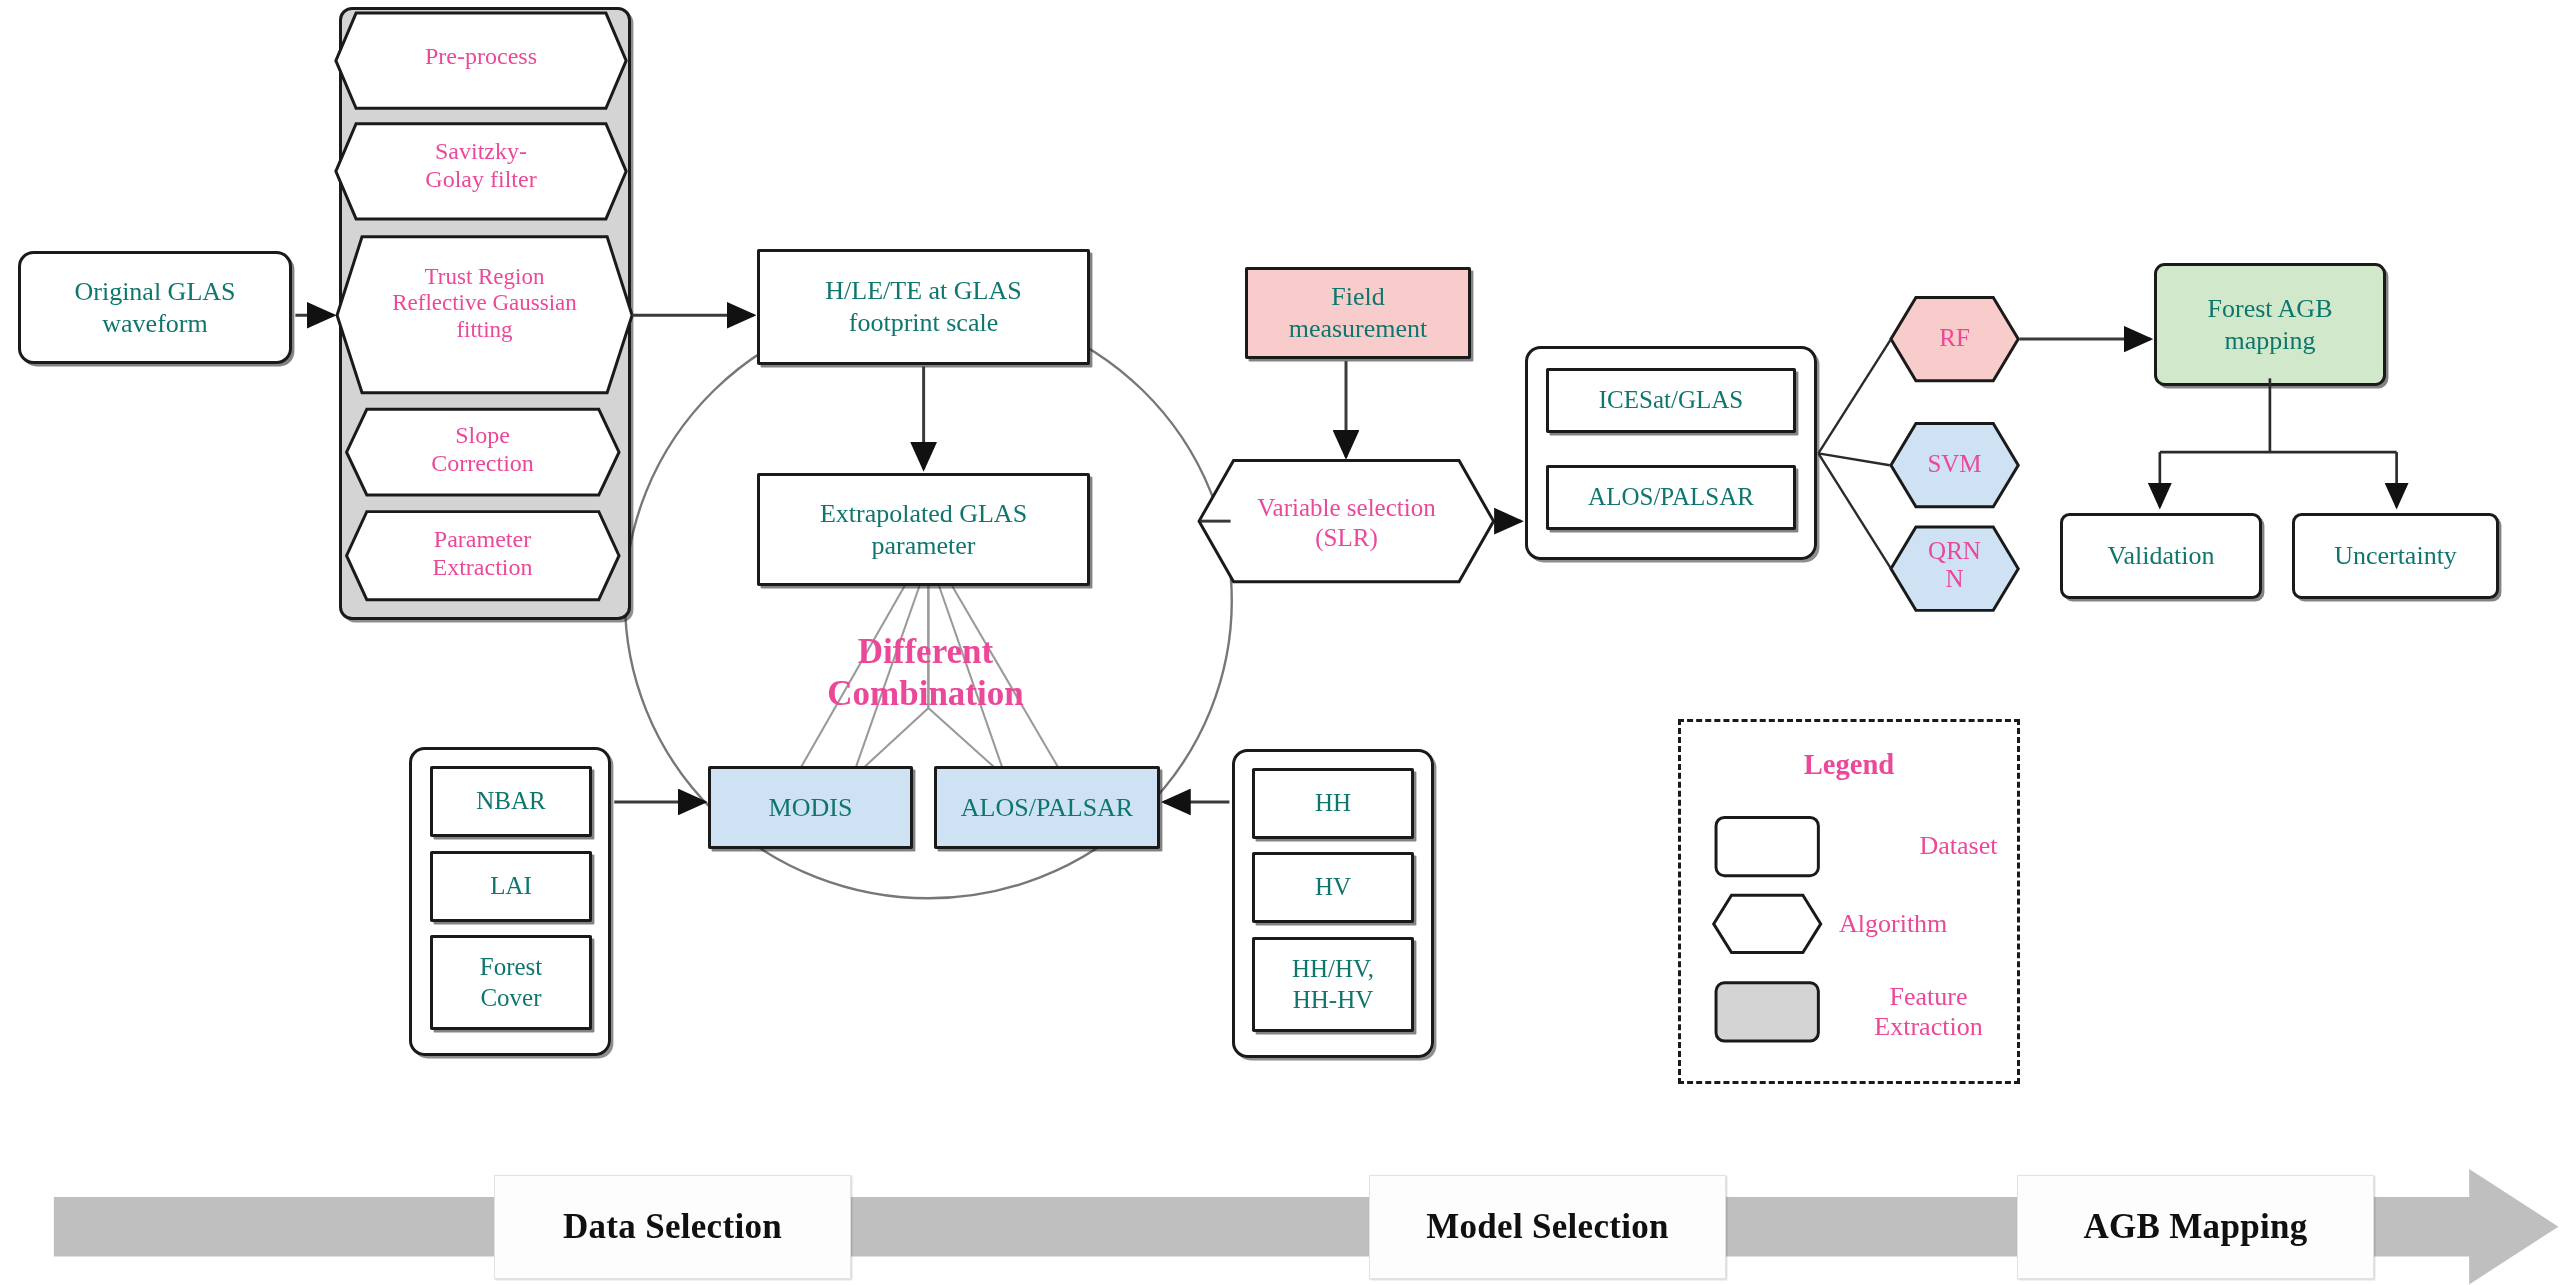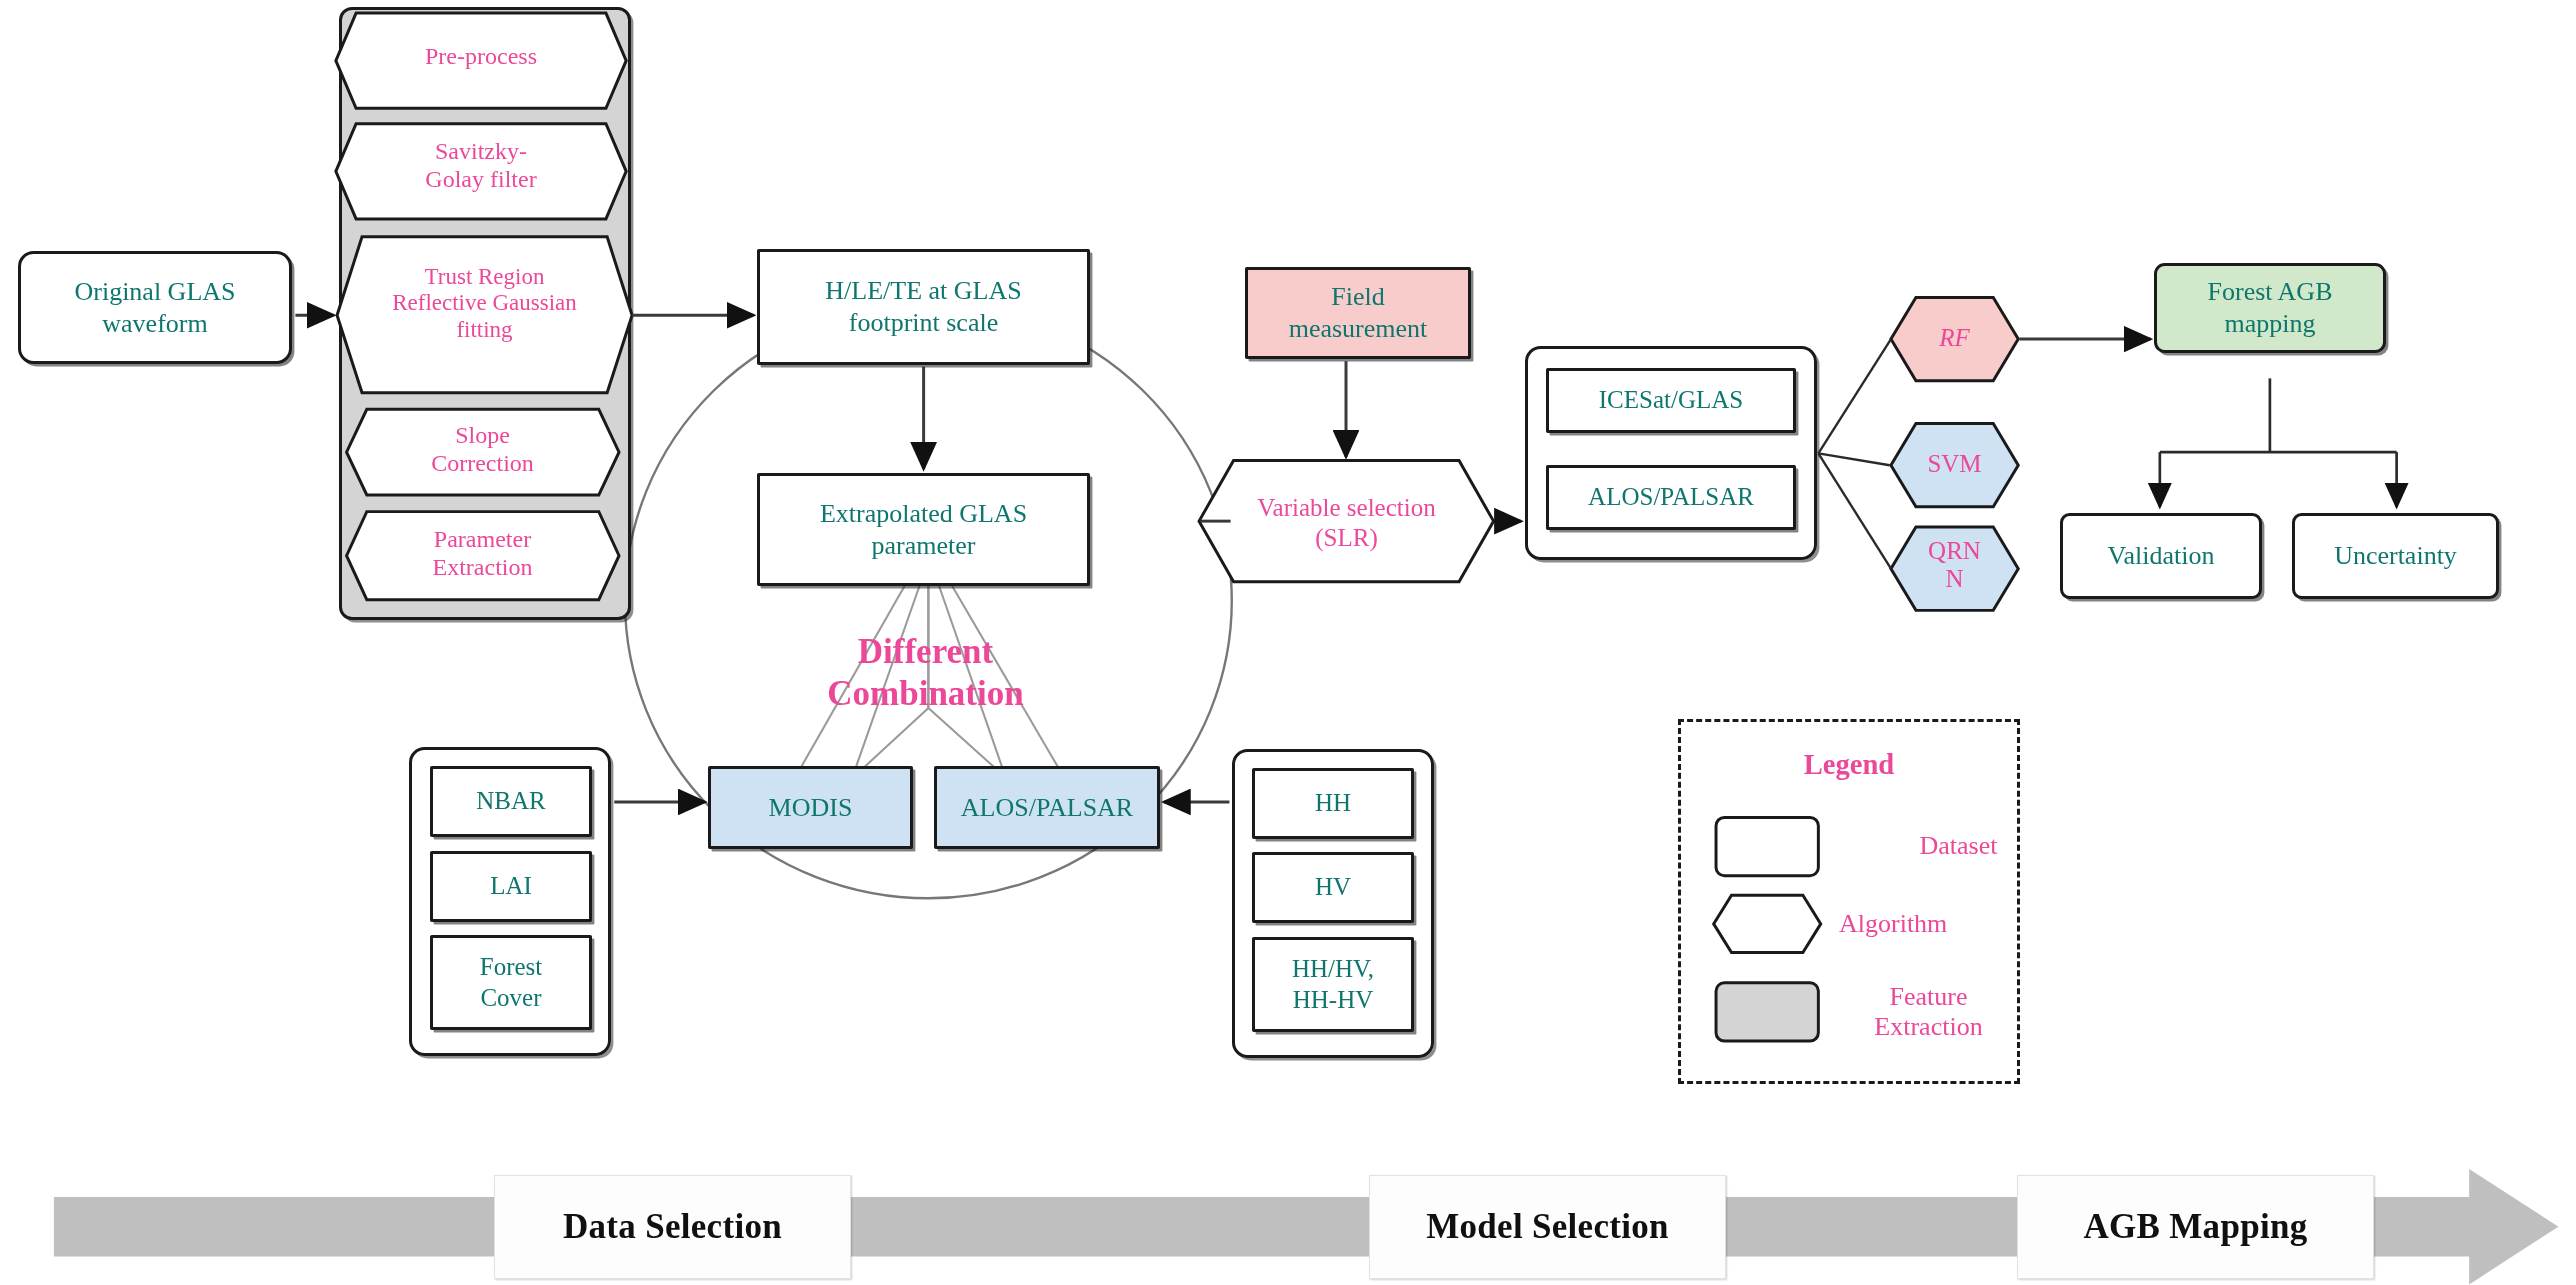--- a/index.html
+++ b/index.html
@@ -170,26 +170,26 @@
   </div>
   <div class="node sharp" style="left:1546px; top:465px; width:250px; height:65px; font-size:25px;">
     <span>ALOS/PALSAR</span>
   </div>
 
   <svg class="layer" viewBox="0 0 4329 2160" width="2576" height="1285">
     <polygon points="3220,500 3350,500 3392,570 3350,640 3220,640 3178,570" fill="#f7ccca" stroke="#1a1a1a" stroke-width="5"></polygon>
     <polygon points="3220,712 3350,712 3392,782 3350,852 3220,852 3178,782" fill="#cfe2f3" stroke="#1a1a1a" stroke-width="5"></polygon>
     <polygon points="3220,886 3350,886 3392,956 3350,1026 3220,1026 3178,956" fill="#cfe2f3" stroke="#1a1a1a" stroke-width="5"></polygon>
   </svg>
-  <div class="ttl" style="left:1891px; top:324px; width:127px; font-size:25px; font-weight:normal;font-style:italic;">RF</div>
+  <div class="ttl" style="left:1891px; top:324px; width:127px; font-size:25px; font-weight:normal;">RF</div>
   <div class="ttl" style="left:1891px; top:450px; width:127px; font-size:25px; font-weight:normal;">SVM</div>
   <div class="ttl" style="left:1891px; top:537px; width:127px; font-size:25px; font-weight:normal; line-height:1.12; white-space:pre-line;">QRN
 N</div>
 
-  <div class="node rounded" style="left:2154px; top:263px; width:232px; height:90px; font-size:26px; background:#d2e8ca; border-radius:10.7px;">
+  <div class="node rounded" style="left:2154px; top:263px; width:232px; height:123px; font-size:26px; background:#d2e8ca; border-radius:10.7px;">
     <span style="white-space:pre-line;">Forest AGB
 mapping</span>
   </div>
 
   <div class="node rounded" style="left:2060px; top:513px; width:202px; height:86px; font-size:26px; border-radius:9.5px;">
     <span>Validation</span>
   </div>
   <div class="node rounded" style="left:2292px; top:513px; width:207px; height:86px; font-size:26px; border-radius:9.5px;">
     <span>Uncertainty</span>
   </div>

